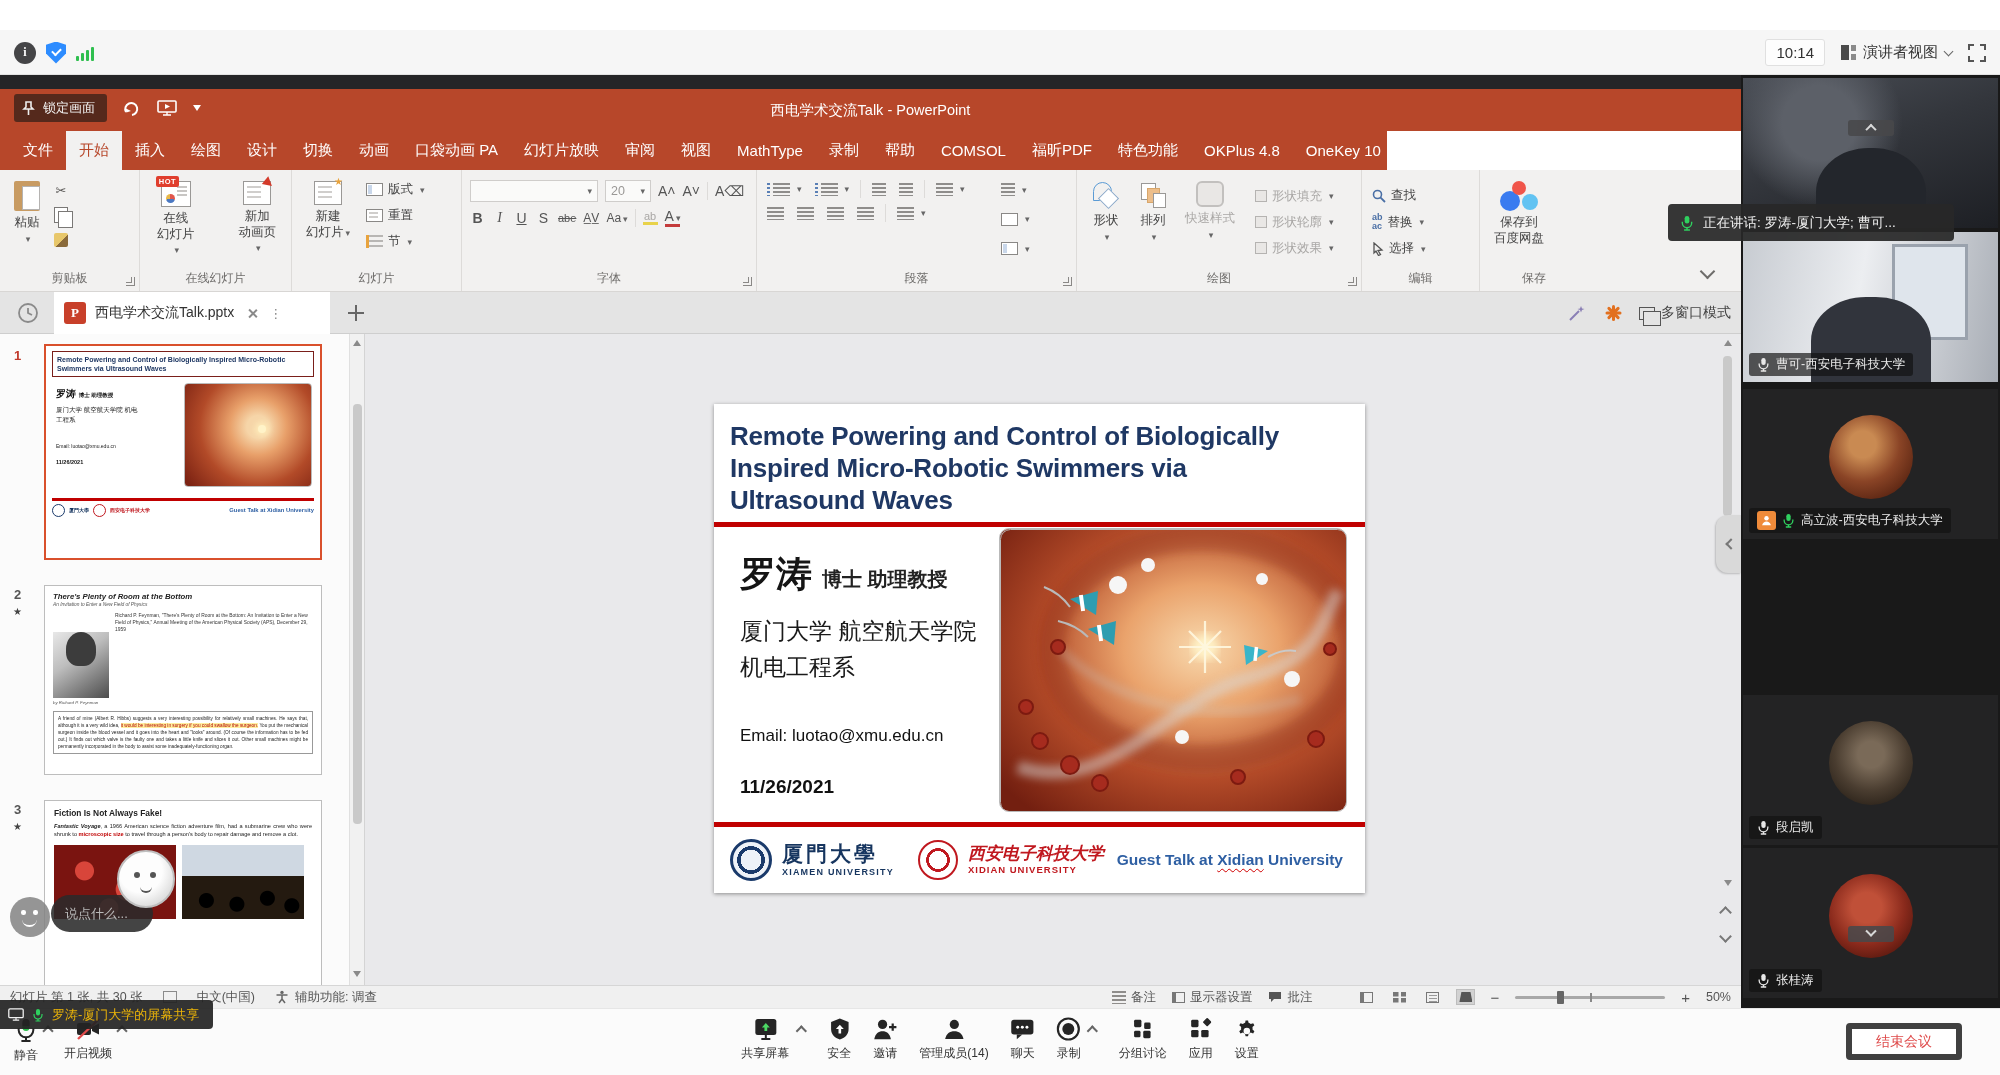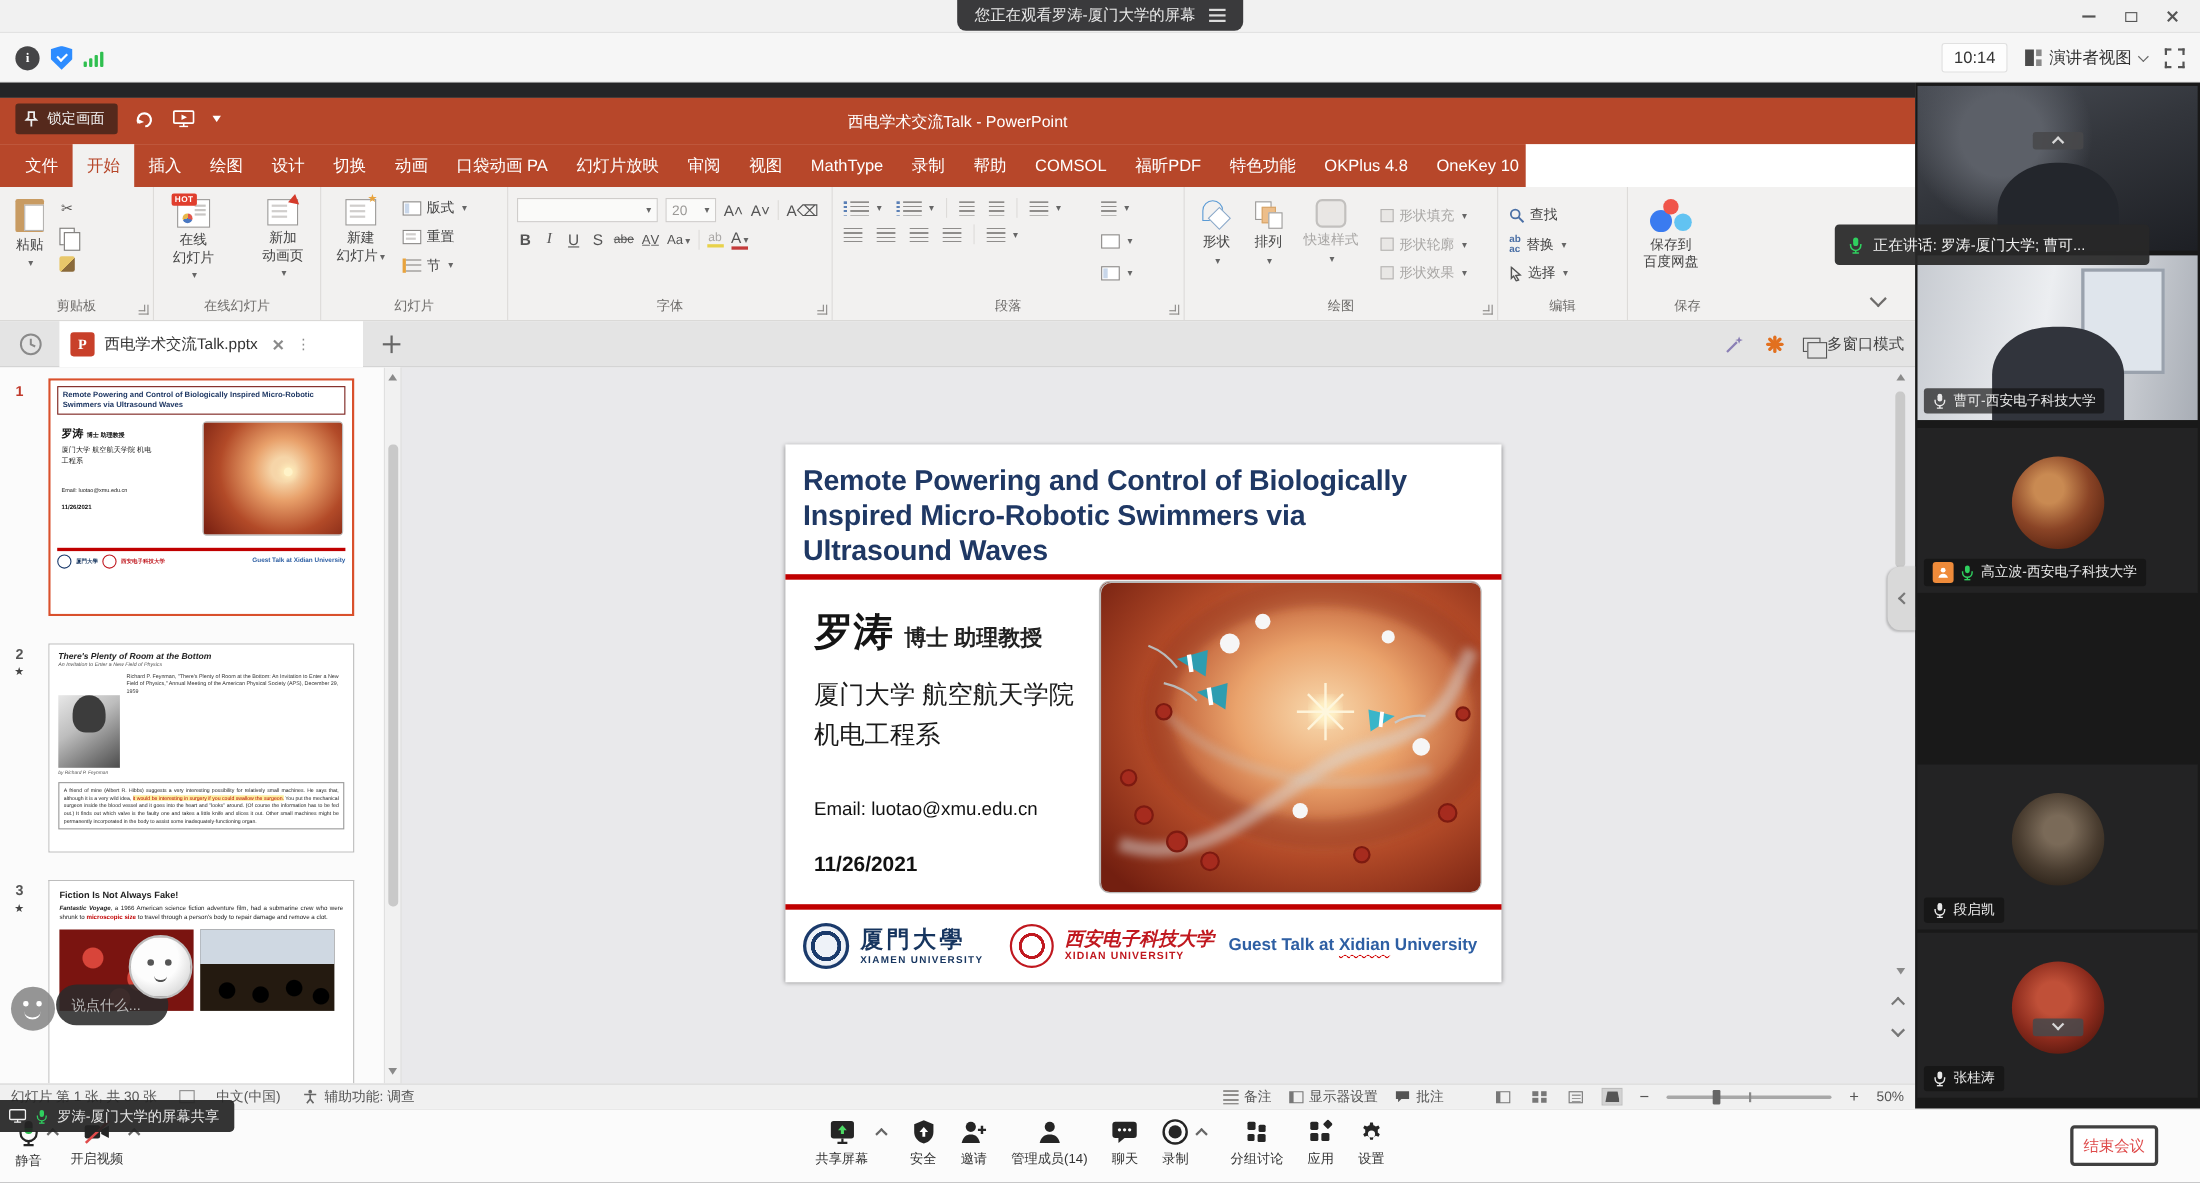--- a/index.html
+++ b/index.html
@@ -294,58 +294,37 @@
 
 .toast{position:absolute;left:1668px;top:204px;width:286px;height:37px;background:rgba(40,40,40,.93);border-radius:4px;display:flex;align-items:center;gap:9px;padding:0 12px;color:#f0f0f0;font-size:13.5px;white-space:nowrap;overflow:hidden;z-index:40}
 
 
 .bottombar{position:absolute;left:0;top:1008px;width:2000px;height:67px;background:#fbfbfb;border-top:1px solid #e6e6e6}
 .bitem{display:flex;flex-direction:column;align-items:center;gap:4px;cursor:pointer;color:#2b2b2b}
 .bitem .lbl{font-size:12px;color:#333;white-space:nowrap}
 .bleft{position:absolute;left:14px;top:8px;display:flex;align-items:flex-start;gap:6px}
 .bcenter{position:absolute;left:50%;top:8px;transform:translateX(-50%);display:flex;align-items:flex-start;gap:22px}
 .upchev{width:8px;height:8px;border-left:2px solid #666;border-top:2px solid #666;transform:rotate(45deg);margin-top:10px;cursor:pointer}
-.endbtn{position:absolute;right:38px;top:14px;width:80px;height:37px;border:3px solid #404040;border-radius:4px;color:#df4b4b;font-size:14px;display:flex;align-items:center;justify-content:center;background:#fff;cursor:pointer}
-
-
-.sharepill{position:absolute;left:0;top:1000px;height:29px;background:rgba(35,35,35,.92);border-radius:0 4px 4px 0;display:flex;align-items:center;gap:8px;padding:0 14px 0 8px;color:#e5e5e5;font-size:13px;z-index:45}
+.endbtn{position:absolute;right:38px;top:14px;width:116px;height:37px;border:6px solid #404040;border-radius:4px;color:#df4b4b;font-size:14px;display:flex;align-items:center;justify-content:center;background:#fff;cursor:pointer}
+
+
+.sharepill{position:absolute;left:0;top:1000px;height:29px;background:rgba(35,35,35,.92);border-radius:0 4px 4px 0;display:flex;align-items:center;gap:8px;padding:0 14px 0 8px;color:#eab308;font-size:13px;z-index:45}
 .chatpill{position:absolute;left:51px;top:895px;width:102px;height:37px;background:rgba(42,42,42,.88);border-radius:19px;display:flex;align-items:center;padding:0 14px;color:#b9b9b9;font-size:13px;z-index:46;white-space:nowrap}
 .chatavatar{position:absolute;left:117px;top:850px;width:58px;height:58px;border-radius:50%;background:radial-gradient(circle at 40% 35%,#fdfdfd 0 45%,#d9d9d9 80%);border:2px solid #bfbfbf;z-index:47}
 .chatavatar:before{content:"";position:absolute;left:15px;top:20px;width:6px;height:6px;border-radius:50%;background:#555;box-shadow:16px 0 0 #555}
 .chatavatar:after{content:"";position:absolute;left:21px;top:33px;width:12px;height:6px;border-bottom:2px solid #555;border-radius:0 0 10px 10px}
 .emojibtn{position:absolute;left:10px;top:897px;width:40px;height:40px;border-radius:50%;background:rgba(130,130,130,.85);z-index:46;cursor:pointer}
 .emojibtn:before{content:"";position:absolute;left:11px;top:13px;width:4.5px;height:4.5px;border-radius:50%;background:#fff;box-shadow:12px 0 0 #fff}
 .emojibtn:after{content:"";position:absolute;left:12px;top:20px;width:15px;height:8px;border-bottom:2.5px solid #fff;border-radius:0 0 12px 12px}
 </style>
 </head>
 <body>
 
 <div class="screen">
 
-  <div class="topbar">
-    <div class="toppill">
-      <span>您正在观看罗涛-厦门大学的屏幕</span>
-      <span class="burger">
-          <i></i>
-          <i></i>
-          <i></i>
-        </span>
-    </div>
-    <div class="winctl">
-      <span class="winbtn">
-          <span class="mini-bar"></span>
-        </span>
-      <span class="winbtn">
-          <span class="maxi"></span>
-        </span>
-      <span class="winbtn">
-          <span class="closex"></span>
-        </span>
-    </div>
-  </div>
 
   <div class="subbar">
     <div class="subleft">
       <span class="ic-info">i</span>
       <span class="ic-shield"></span>
       <span class="ic-signal">
           <i style="height:5px"></i>
           <i style="height:8px"></i>
           <i style="height:11px"></i>
           <i style="height:14px"></i>

